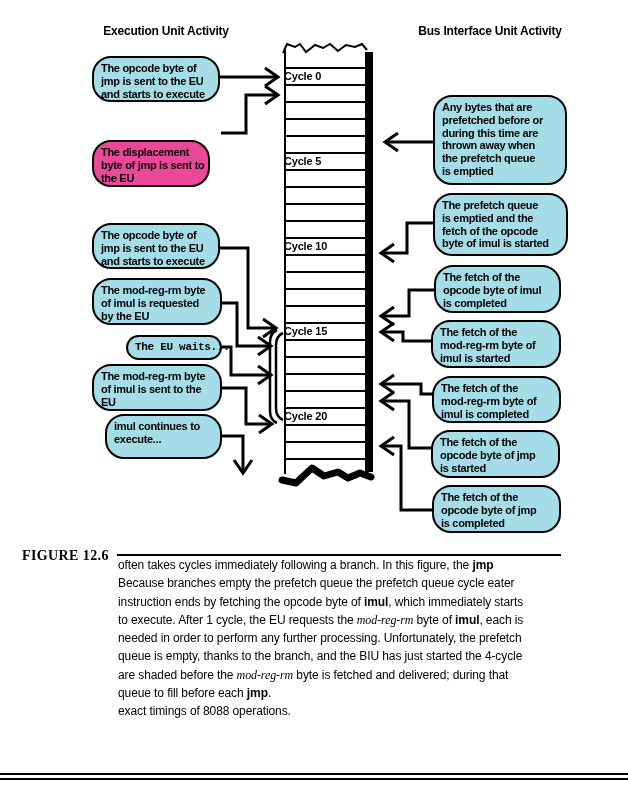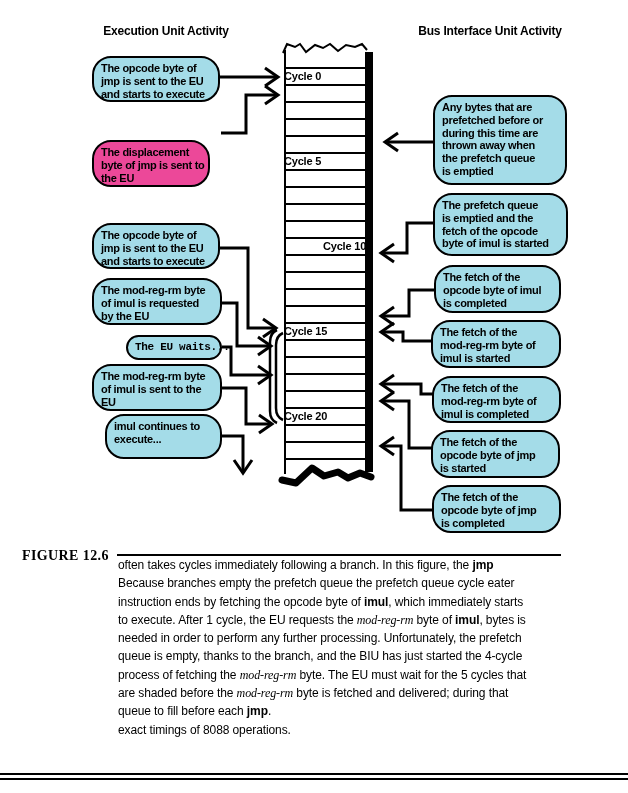--- a/index.html
+++ b/index.html
@@ -88,21 +88,21 @@
       <path d="M394,375 L381,384 L394,393" fill="none" stroke="#000000" stroke-width="3"></path>
       <path d="M432,448 L409,448 L409,401 L381,401" fill="none" stroke="#000000" stroke-width="3"></path>
       <path d="M394,392 L381,401 L394,410" fill="none" stroke="#000000" stroke-width="3"></path>
       <path d="M433,510 L401,510 L401,446 L381,446" fill="none" stroke="#000000" stroke-width="3"></path>
       <path d="M394,437 L381,446 L394,455" fill="none" stroke="#000000" stroke-width="3"></path>
     </svg>
 
   <div id="labels-layer">
       <div class="cycle-label" style="top: 70px;">Cycle 0</div>
       <div class="cycle-label" style="top: 155px;">Cycle 5</div>
-      <div class="cycle-label" style="top: 240px; margin-left: 39px;">Cycle 10</div>
+      <div class="cycle-label" style="top: 240px;">Cycle 10</div>
       <div class="cycle-label" style="top: 325px;">Cycle 15</div>
       <div class="cycle-label" style="top: 410px;">Cycle 20</div>
     </div>
   <div id="boxes-layer">
       <div class="callout" style="left: 92px; top: 56px; width: 128px; height: 46px; background: rgb(164, 220, 232);">The opcode byte of
 jmp is sent to the EU
 and starts to execute</div>
       <div class="callout" style="left: 92px; top: 112px; width: 118px; height: 47px; background: #ec4899; margin-top: 28px;">The displacement
 byte of jmp is sent to
 the EU</div>
@@ -144,22 +144,21 @@
 opcode byte of jmp
 is completed</div>
     </div>
 
   <div class="figure-label">FIGURE 12.6</div>
   <div class="cap-rule"></div>
   <div id="caption-lines">
       <div class="cap-line"><span>often takes cycles immediately following  a branch. In this figure, the </span><span class="s-b">jmp</span></div>
       <div class="cap-line"><span>Because branches empty the prefetch queue the prefetch queue cycle eater</span></div>
       <div class="cap-line"><span>instruction ends by fetching the opcode byte of </span><span class="s-b">imul</span><span>, which immediately starts</span></div>
-      <div class="cap-line"><span>to execute. After 1 cycle, the EU requests the </span><span class="s-i">mod-reg-rm</span><span> byte of </span><span class="s-b">imul</span><span>, bytes is</span></div>
+      <div class="cap-line"><span>to execute. After 1 cycle, the EU requests the </span><span class="s-i">mod-reg-rm</span><span> byte of </span><span class="s-b">imul</span><span>, each is</span></div>
       <div class="cap-line"><span>needed in order to perform any further processing. Unfortunately, the prefetch</span></div>
       <div class="cap-line"><span>queue is empty, thanks to the branch, and the BIU has just started the 4-cycle</span></div>
-      <div class="cap-line"><span>process of fetching the </span><span class="s-i">mod-reg-rm</span><span> byte. The EU must wait for the 5 cycles that</span></div>
       <div class="cap-line"><span>are shaded before the </span><span class="s-i">mod-reg-rm</span><span> byte is fetched and delivered; during that</span></div>
       <div class="cap-line"><span>queue to fill before each </span><span class="s-b">jmp</span><span>.</span></div>
       <div class="cap-line"><span>exact timings of 8088 operations.</span></div>
     </div>
   <div class="bottom-rule"></div>
 </div>
 
 </body></html>

